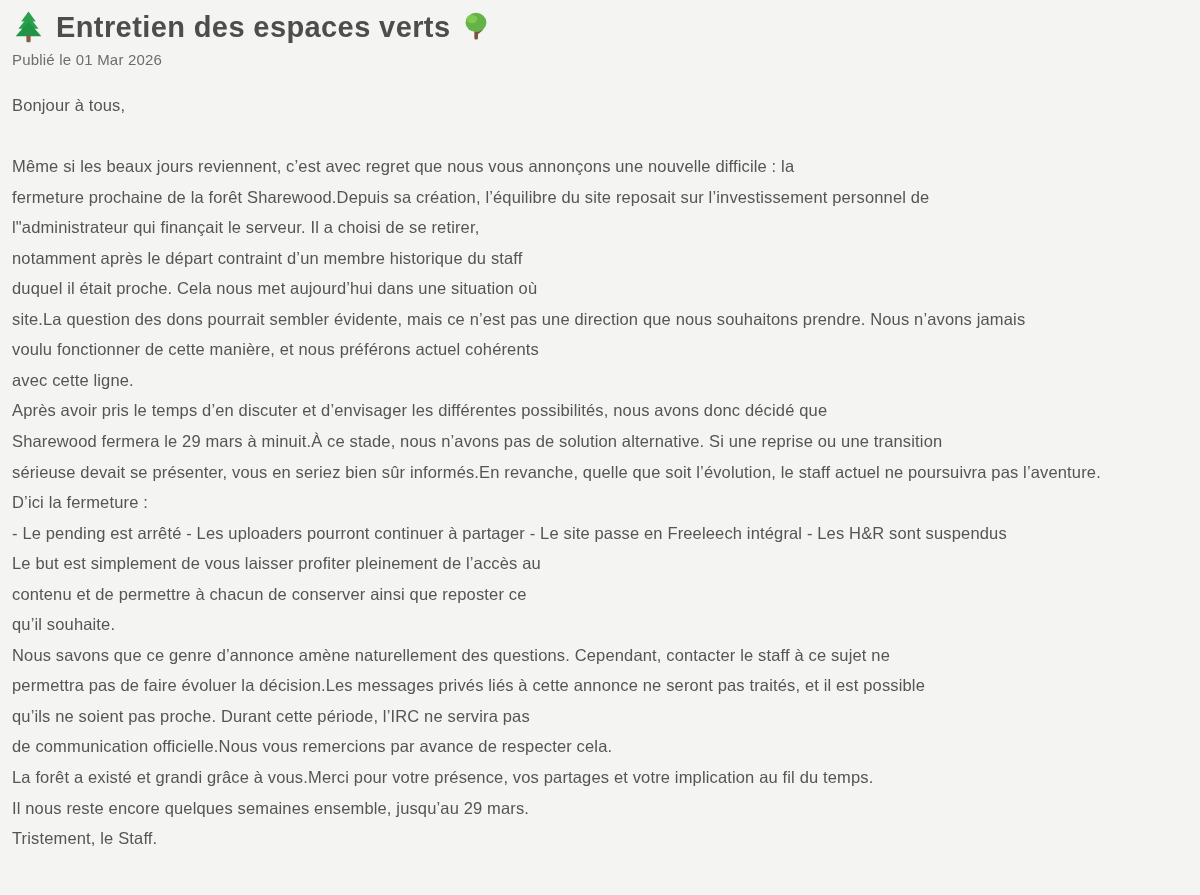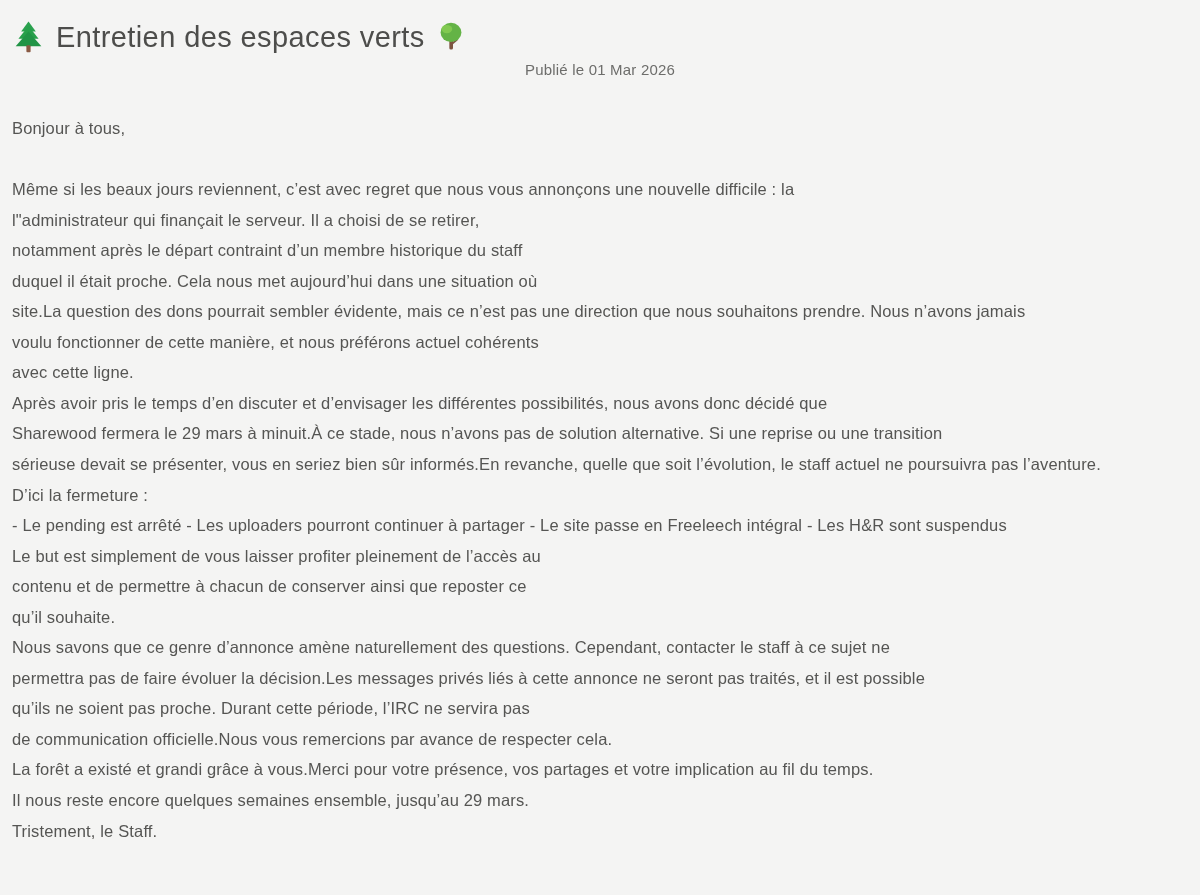--- a/index.html
+++ b/index.html
@@ -14,42 +14,41 @@
     font-family: "Liberation Sans", sans-serif;
     color: #555553;
   }
   .page {
     padding: 6px 12px 0 12px;
   }
   .title-row {
     display: flex;
     align-items: center;
     gap: 11px;
-    margin: 12px 0 0 0;
+    margin: 2px 0 0 0;
     font-size: 29px;
-    font-weight: 400;
+    font-weight: 700;
     letter-spacing: 0.4px;
     color: #4d4d4b;
     line-height: 38px;
   }
   .tree-icon {
     display: inline-flex;
     flex: 0 0 auto;
   }
   .tree-icon svg { display: block; }
   .published {
     margin-top: 5px;
     font-size: 15px;
     letter-spacing: 0.2px;
     color: #6d6d6b;
     line-height: 18px;
-    text-align: center;
   }
   .article-body {
-    margin-top: 34px;
+    margin-top: 21px;
     font-size: 16.5px;
     letter-spacing: 0.15px;
     line-height: 30.55px;
   }
   .line {
     white-space: nowrap;
     min-height: 30.55px;
   }
 </style>
 </head>
@@ -76,20 +75,21 @@
       </svg>
     </span>
   </h1>
 
   <div class="published">Publié le 01 Mar 2026</div>
 
   <div class="article-body">
       <div class="line">Bonjour à tous,</div>
       <div class="line">&nbsp;</div>
       <div class="line">Même si les beaux jours reviennent, c’est avec regret que nous vous annonçons une nouvelle difficile : la</div>
+      <div class="line">fermeture prochaine de la forêt Sharewood.Depuis sa création, l’équilibre du site reposait sur l’investissement personnel de</div>
       <div class="line">l"administrateur qui finançait le serveur. Il a choisi de se retirer,</div>
       <div class="line">notamment après le départ contraint d’un membre historique du staff</div>
       <div class="line">duquel il était proche. Cela nous met aujourd’hui dans une situation où</div>
       <div class="line">site.La question des dons pourrait sembler évidente, mais ce n’est pas une direction que nous souhaitons prendre. Nous n’avons jamais</div>
       <div class="line">voulu fonctionner de cette manière, et nous préférons actuel cohérents</div>
       <div class="line">avec cette ligne.</div>
       <div class="line">Après avoir pris le temps d’en discuter et d’envisager les différentes possibilités, nous avons donc décidé que</div>
       <div class="line">Sharewood fermera le 29 mars à minuit.À ce stade, nous n’avons pas de solution alternative. Si une reprise ou une transition</div>
       <div class="line">sérieuse devait se présenter, vous en seriez bien sûr informés.En revanche, quelle que soit l’évolution, le staff actuel ne poursuivra pas l’aventure.</div>
       <div class="line">D’ici la fermeture :</div>

